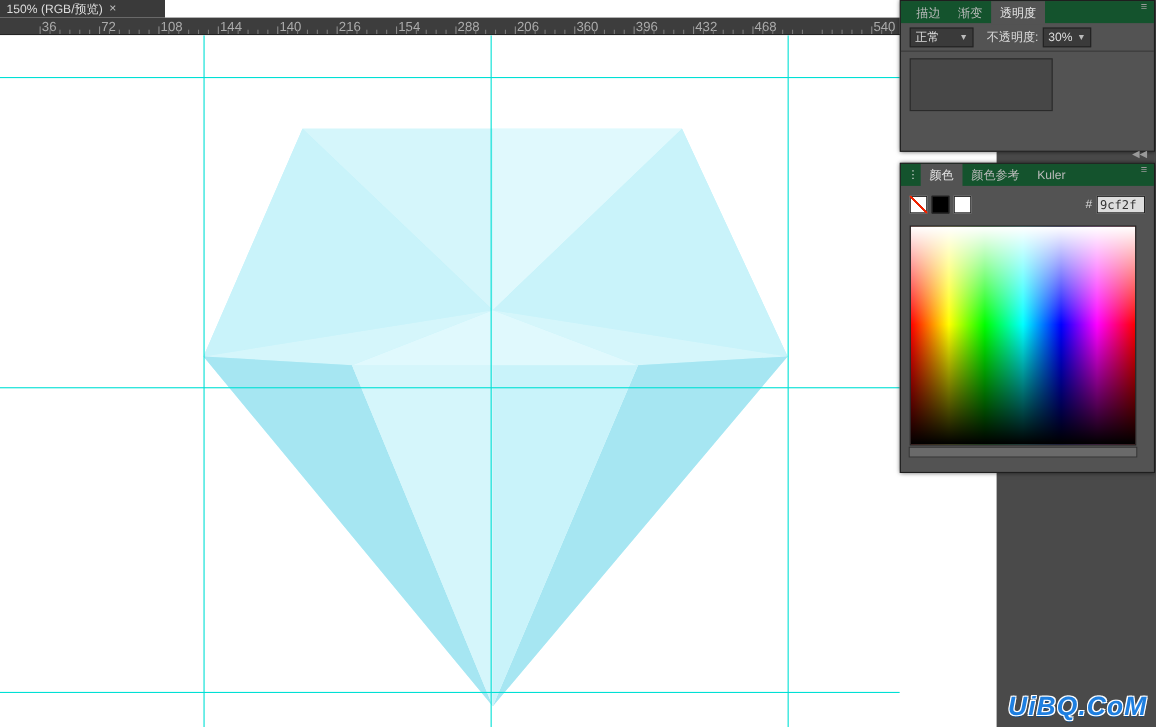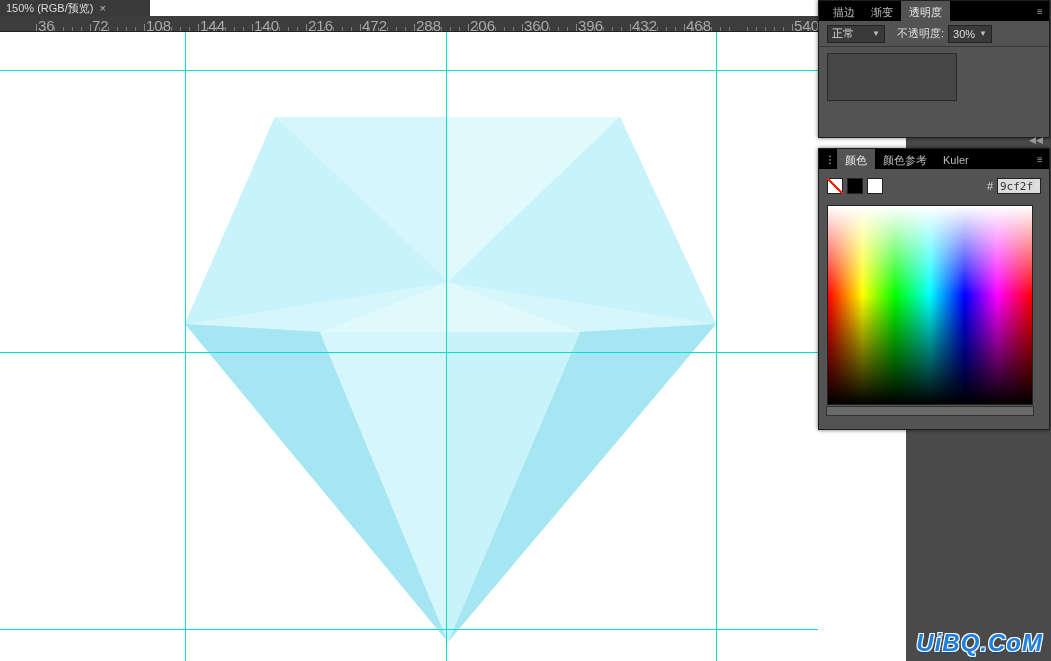--- a/index.html
+++ b/index.html
@@ -37,21 +37,21 @@
     width: 818px; height: 16px;
     background: #3d3d3d;
     border-bottom: 1px solid #222;
     overflow: hidden;
   }
   .tick {
     position: absolute;
     top: 0;
     width: 1px; height: 16px;
     color: #aaa;
-    font-size: 15px;
+    font-size: 12px;
   }
   .tick .lbl { position: absolute; top: 1px; left: 2px; }
   .tick .line { position: absolute; bottom:0; left:0; width:1px; height:8px; background:#888;}
   .subtick {
     position: absolute; bottom:0; width:1px; height:4px; background:#777;
   }
 
   
   .canvas-wrap {
     position: absolute;
@@ -85,23 +85,23 @@
 
   
   .panel {
     position: absolute;
     background: #535353;
     border: 1px solid #1e1e1e;
     box-shadow: 0 0 4px rgba(0,0,0,0.6);
   }
   .panel-tabs {
     height: 20px;
-    background: #000000;
+    background: #14532d;
     display: flex;
-    align-items: center;
+    align-items: flex-start;
     padding-left: 6px;
     gap: 0;
   }
   .panel-tab {
     padding: 2px 8px;
     font-size: 11px;
     line-height: 16px;
     color: #bbb;
     background: transparent;
     border-top: 1px solid transparent;
@@ -296,21 +296,21 @@
     <div class="tick" style="left: 306px;">
       <span class="lbl">216</span>
       <span class="line"></span>
     </div>
     <div class="subtick" style="left: 315px;"></div>
     <div class="subtick" style="left: 324px;"></div>
     <div class="subtick" style="left: 333px;"></div>
     <div class="subtick" style="left: 342px;"></div>
     <div class="subtick" style="left: 351px;"></div>
     <div class="tick" style="left: 360px;">
-      <span class="lbl">472</span>
+      <span class="lbl">154</span>
       <span class="line"></span>
     </div>
     <div class="subtick" style="left: 369px;"></div>
     <div class="subtick" style="left: 378px;"></div>
     <div class="subtick" style="left: 387px;"></div>
     <div class="subtick" style="left: 396px;"></div>
     <div class="subtick" style="left: 405px;"></div>
     <div class="tick" style="left: 414px;">
       <span class="lbl">288</span>
       <span class="line"></span>

